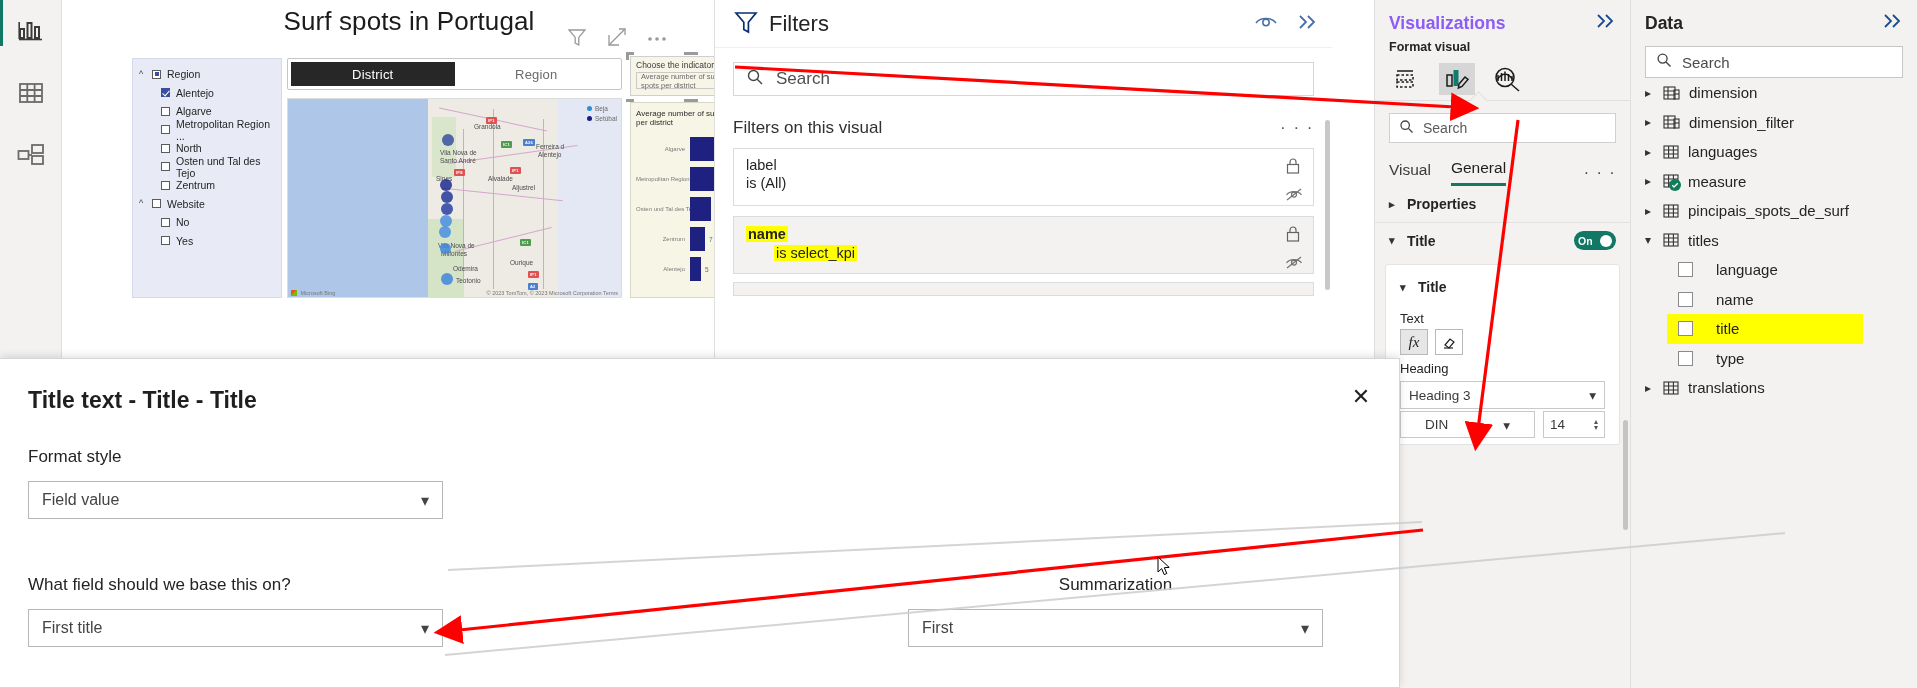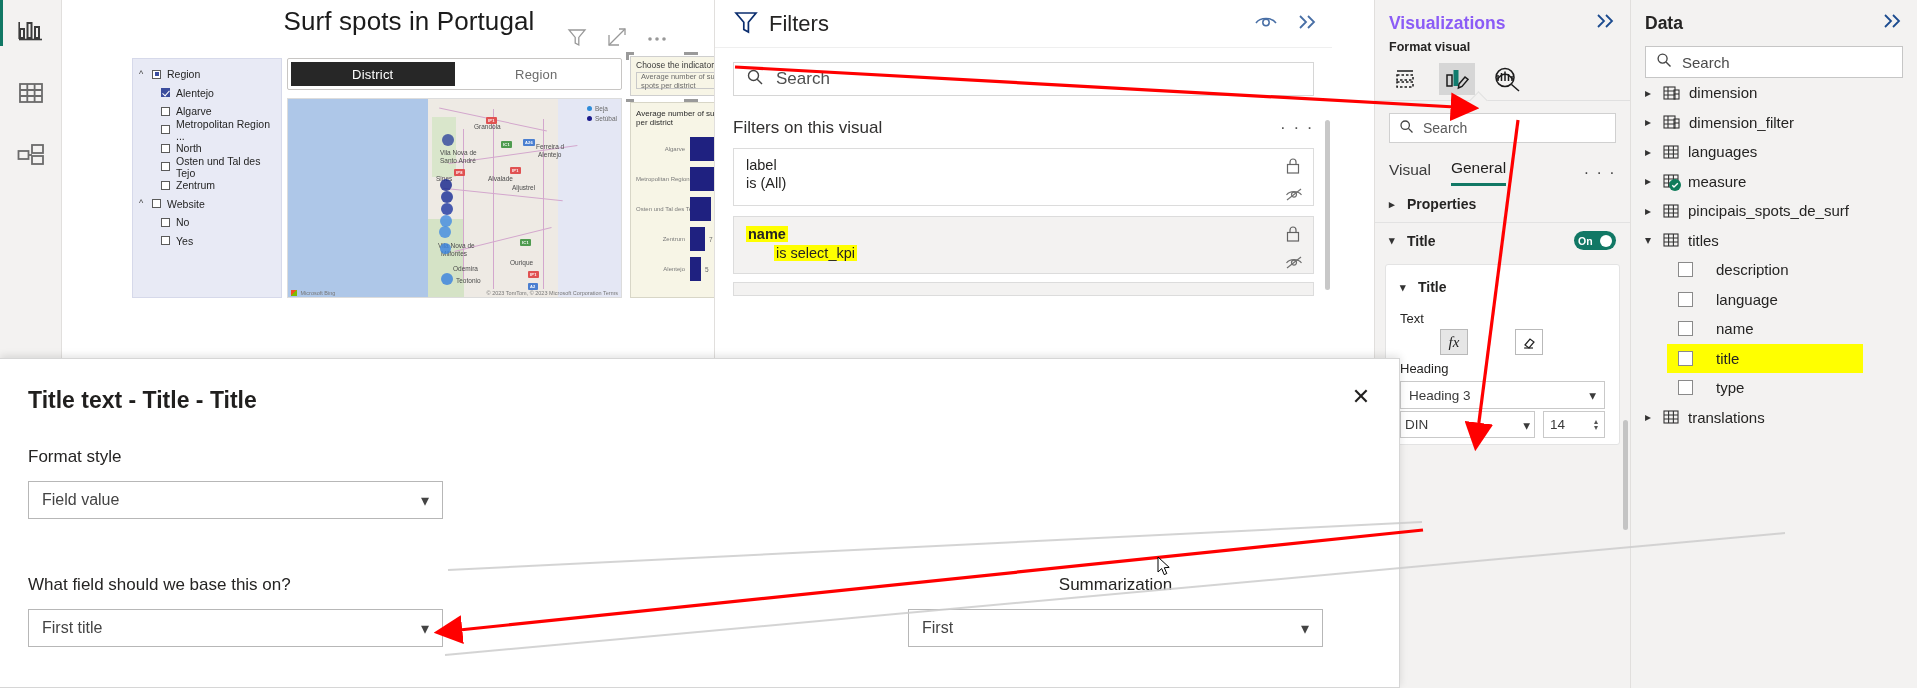--- a/index.html
+++ b/index.html
@@ -223,32 +223,32 @@
   .toggle {
     margin-left: auto; width: 42px; height: 19px; border-radius: 10px; background: #117865;
     color: #fff; font-size: 10.5px; display: flex; align-items: center;
     padding: 0 4px; gap: 3px; font-weight: bold;
   }
   .toggle .knob { width: 12px; height: 12px; border-radius: 50%; background: #fff; margin-left: auto; }
   .vz-lbl { font-size: 13px; color: #252423; padding: 6px 14px 3px 14px; }
   .fx-row { display: flex; gap: 7px; padding: 0 14px; }
   .fx-btn {
     width: 28px; height: 26px; border: 1px solid #b9b9b9; background: #fff;
-    display: flex; align-items: center; justify-content: center; cursor: pointer; margin-left: 40px;
+    display: flex; align-items: center; justify-content: center; cursor: pointer;
   }
   .fx-btn.active { background: #e6e6e6; }
   .vz-select {
     margin: 2px 14px 0 14px; height: 28px; background: #fff; border: 1px solid #c9c9c9;
     display: flex; align-items: center; padding: 0 8px; font-size: 13.5px; color: #3a3a3a;
     justify-content: space-between; cursor: pointer;
   }
   .font-row { display: flex; gap: 8px; padding: 0 14px; margin-top: 2px; }
   .font-row .fsel {
     flex: 1; height: 27px; background: #fff; border: 1px solid #c9c9c9;
-    display: flex; align-items: center; padding: 0 4px; font-size: 13.5px; color: #3a3a3a;
+    display: flex; align-items: center; padding: 0 24px; font-size: 13.5px; color: #3a3a3a;
     justify-content: space-between; cursor: pointer;
   }
   .font-row .fsize {
     width: 62px; height: 27px; background: #fff; border: 1px solid #c9c9c9;
     display: flex; align-items: center; padding: 0 6px; font-size: 13.5px; color: #3a3a3a;
     justify-content: space-between; cursor: pointer;
   }
   .vz-scroll {
     position: absolute; right: 2px; top: 420px; width: 5px; height: 110px;
     background: #c4c4c4; border-radius: 3px;
@@ -868,24 +868,20 @@
           <rect x="1" y="2" width="14" height="12"></rect>
               <path d="M1 6h14M1 10h14M5.6 2v12M10.4 2v12"></path>
             </g>
           </svg>
       </span>
       <span class="nm">titles</span>
     </div>
 
     <div class="dp-field">
       <span class="fcbx"></span>
-      <span class="fnm">description</span>
-    </div>
-    <div class="dp-field">
-      <span class="fcbx"></span>
       <span class="fnm">language</span>
     </div>
     <div class="dp-field">
       <span class="fcbx"></span>
       <span class="fnm">name</span>
     </div>
     <div class="dp-field hl">
       <span class="fcbx"></span>
       <span class="fnm">title</span>
     </div>

